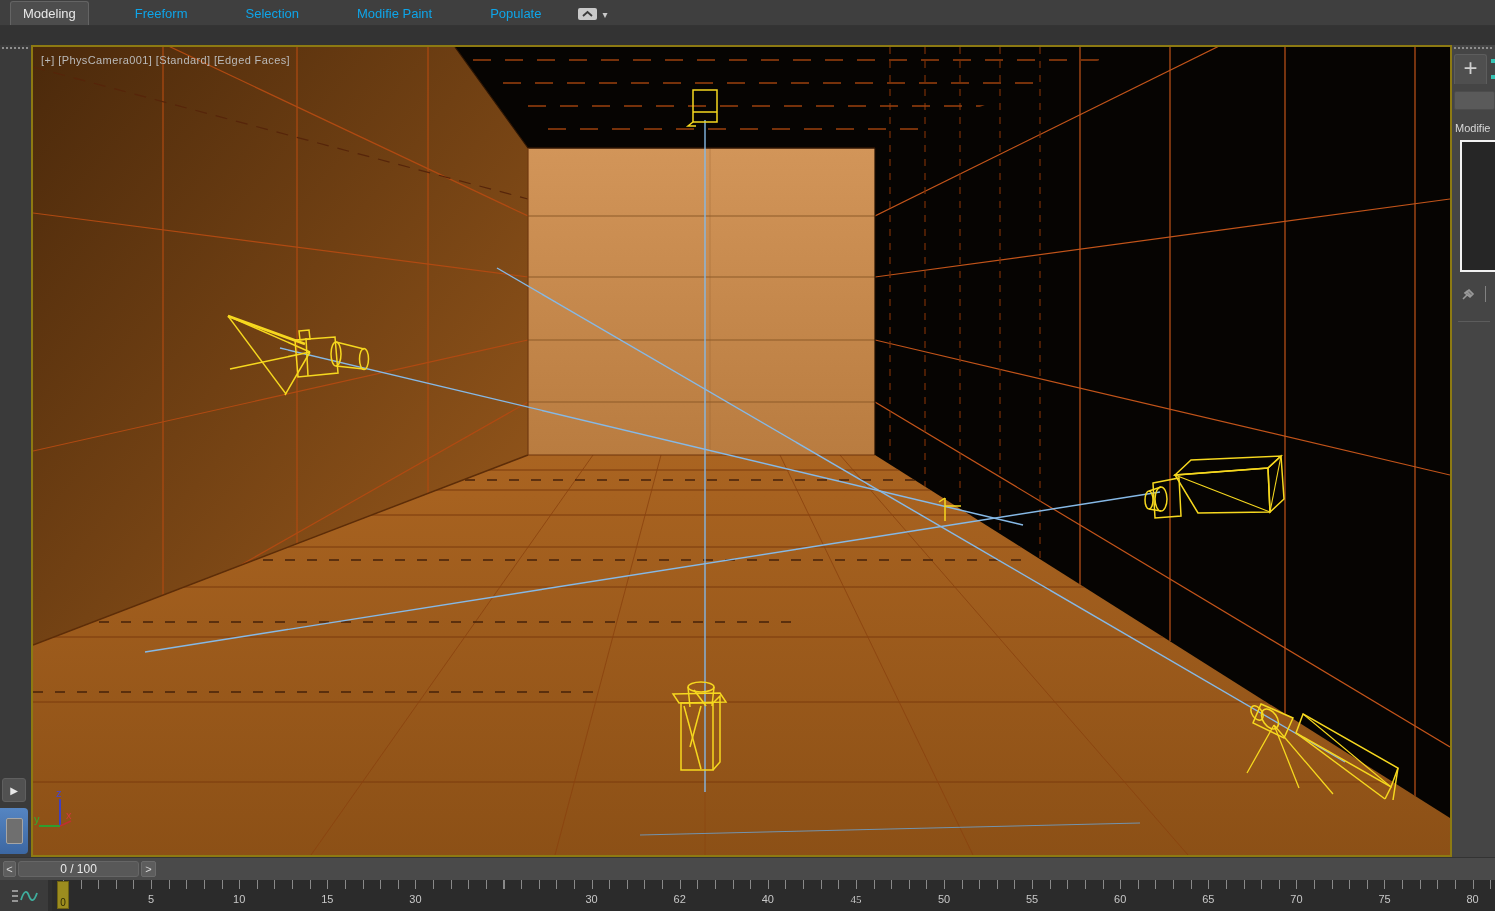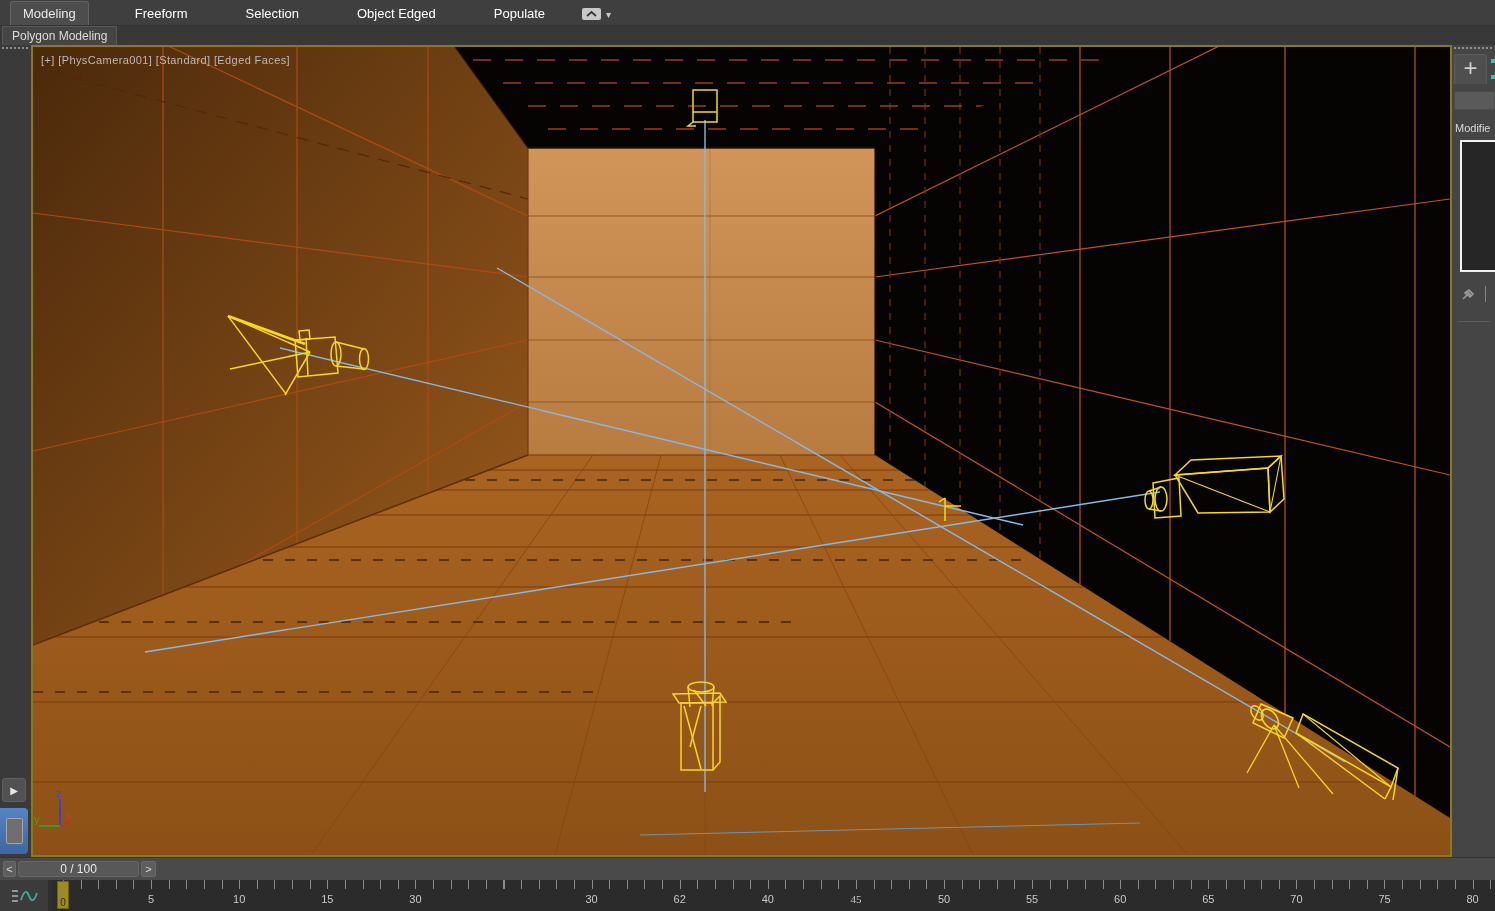--- a/index.html
+++ b/index.html
@@ -4,21 +4,21 @@
 <style>
   * { margin:0; padding:0; box-sizing:border-box; }
   html,body { width:1495px; height:911px; overflow:hidden; background:#333;
     font-family:"Liberation Sans", sans-serif; }
   .abs { position:absolute; }
   #root { position:relative; width:1447px; height:911px; background:#333; }
 
   
   #ribbon-row1 { left:0; top:0; width:1495px; height:26px; background:#3f3f3f;
     border-bottom:1px solid #343434; display:flex; align-items:flex-end; }
-  .rtab { padding:4px 12px 4px; font-size:13px; color:#ffffff; margin-left:34px; cursor:default; }
+  .rtab { padding:4px 12px 4px; font-size:13px; color:#0ea5e9; margin-left:34px; cursor:default; }
   .rtab.active { background:#4d4d4d; border:1px solid #646464; border-bottom:none;
     border-radius:3px 3px 0 0; color:#e8e8e8; margin-left:10px; }
   #ribbon-min { display:flex; align-items:center; margin-left:24px; padding-bottom:4px; }
   #ribbon-min .caret { color:#c9c9c9; font-size:10px; margin-left:3px; }
   #ribbon-row2 { left:0; top:26px; width:1495px; height:19px; background:#383838; }
   #poly-tab { position:absolute; left:2px; top:0; height:19px; padding:2px 9px;
     background:#454545; border:1px solid #585858; border-bottom:none;
     font-size:12px; color:#dcdcdc; }
 
   
@@ -82,34 +82,31 @@
 </style>
 </head>
 <body>
 
 <div id="root">
 
   <div id="ribbon-row1" class="abs">
     <div class="rtab active">Modeling</div>
     <div class="rtab">Freeform</div>
     <div class="rtab">Selection</div>
-    <div class="rtab">Object Edged</div>
+    <div class="rtab">Modifie Paint</div>
     <div class="rtab">Populate</div>
     <div id="ribbon-min">
       <svg width="22" height="14">
         <rect x="1" y="1" width="19" height="12" rx="2" fill="#c9c9c9"></rect>
         <path d="M6,9 L10.5,5 L15,9" stroke="#3a3a3a" stroke-width="1.8" fill="none"></path>
       </svg>
       <span class="caret">▾</span>
     </div>
   </div>
 
-  <div id="ribbon-row2" class="abs">
-    <div id="poly-tab">Polygon Modeling</div>
-  </div>
 
   <div id="main" class="abs">
 
     <div id="left-strip" class="abs">
       <div id="left-dots" class="dots"></div>
       <div id="left-arrow-btn">
         <span>▶</span>
       </div>
       <div id="layout-tab">
         <div class="mini"></div>

